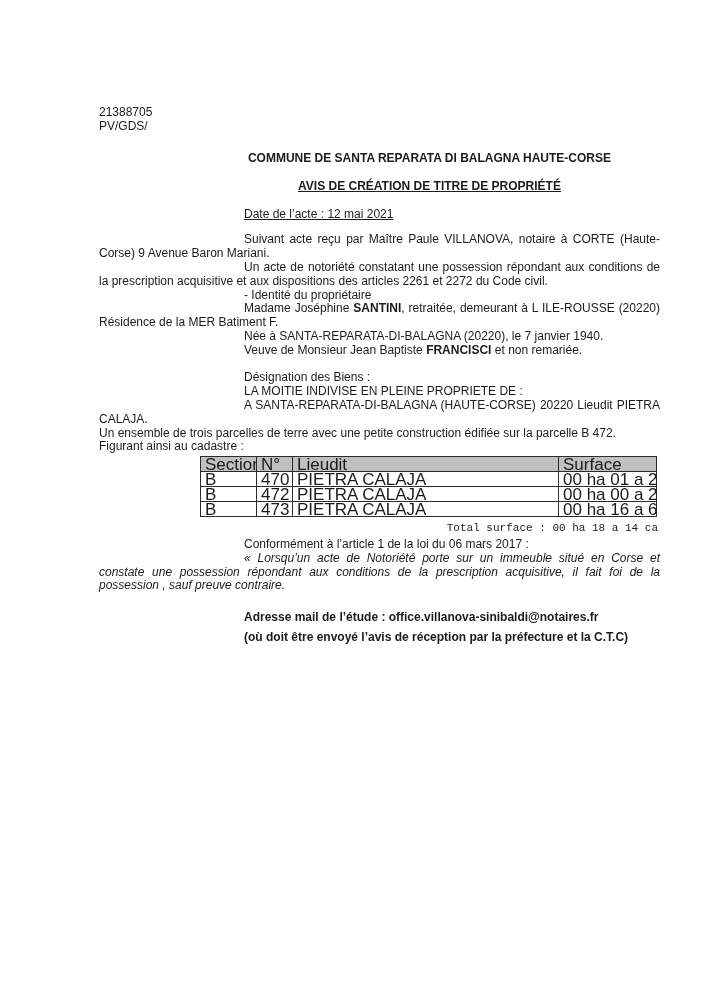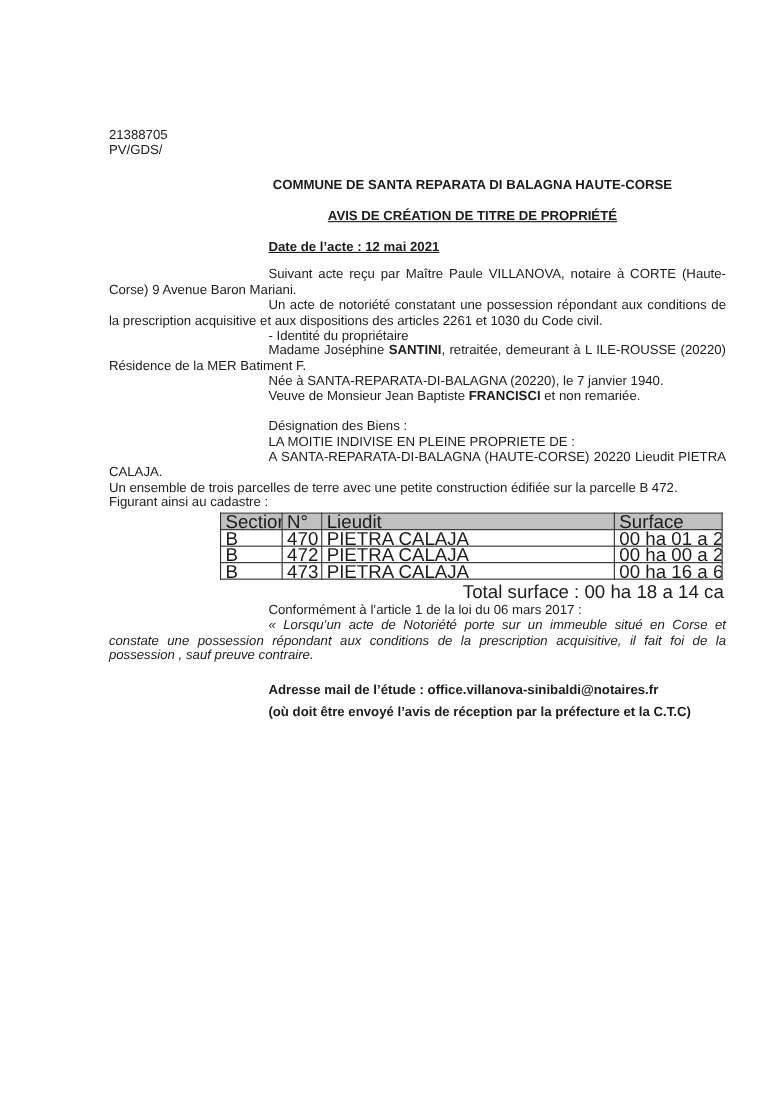--- a/index.html
+++ b/index.html
@@ -6,29 +6,29 @@
   .page {
     position:relative;
     width:709px; height:1004px;
     background:#ffffff;
     font-family:"Liberation Sans", sans-serif;
     font-size:12px;
     line-height:13.8px;
     color:#1b1b1b;
     overflow:hidden;
   }
-  .content { position:absolute; left:99px; top:116px; width:561px; }
+  .content { position:absolute; left:99px; top:106px; width:561px; }
 
   .ref-block p { margin:0; }
 
   .titles { text-align:center; padding-left:100px; }
   .doc-title    { font-weight:bold; margin:18px 0 0 0; }
   .doc-subtitle { font-weight:bold; text-decoration:underline; margin:14.5px 0 0 0; }
 
-  .date-line { font-weight:bold; text-decoration:underline; margin:14.5px 0 0 145px; }
+  .date-line { font-weight:normal; text-decoration:underline; margin:14.5px 0 0 145px; }
 
   .paras { margin-top:11.5px; }
   .para { margin:0; text-align:justify; text-indent:145px; }
   .para.noindent { text-indent:0; }
   .para.gap-above { margin-top:13.8px; }
   .para.bold { font-weight:normal; }
   .para.italic { font-style:italic; }
 
   .cadastre {
     margin:2px 0 0 101px;
@@ -47,22 +47,22 @@
     font-weight:normal;
     white-space:nowrap;
     overflow:hidden;
   }
   .cadastre thead th { background:#c0c0c0; }
 
   .total-line {
     margin:5px 16px 0 0;
     width:559px;
     text-align:right;
-    font-family:Liberation Sans, sans-serif;
-    font-size:17px;
+    font-family:Liberation Mono, monospace;
+    font-size:11px;
   }
 
   .loi-intro { margin-top:2px; }
 
   .footer-block {
     margin:15px 0 0 145px;
     font-weight:bold;
     line-height:19.5px;
   }
   .footer-block p { margin:0; }
@@ -80,21 +80,21 @@
 
     <div class="titles">
       <div class="doc-title">COMMUNE DE SANTA REPARATA DI BALAGNA HAUTE-CORSE</div>
       <div class="doc-subtitle">AVIS DE CRÉATION DE TITRE DE PROPRIÉTÉ</div>
     </div>
 
     <div class="date-line">Date de l’acte : 12 mai 2021</div>
 
     <div class="paras">
       <p class="para">Suivant acte reçu par Maître Paule VILLANOVA, notaire à CORTE (Haute-Corse) 9 Avenue Baron Mariani.</p>
-      <p class="para">Un acte de notoriété constatant une possession répondant aux conditions de la prescription acquisitive et aux dispositions des articles 2261 et 1030 du Code civil.</p>
+      <p class="para">Un acte de notoriété constatant une possession répondant aux conditions de la prescription acquisitive et aux dispositions des articles 2261 et 2272 du Code civil.</p>
       <p class="para">- Identité du propriétaire</p>
       <p class="para"><span>Madame Joséphine </span><b>SANTINI</b><span>, retraitée, demeurant à L ILE-ROUSSE (20220) Résidence de la MER Batiment F.</span></p>
       <p class="para">Née à SANTA-REPARATA-DI-BALAGNA (20220), le 7 janvier 1940.</p>
       <p class="para"><span>Veuve de Monsieur Jean Baptiste </span><b>FRANCISCI</b><span> et non remariée.</span></p>
       <p class="para gap-above">Désignation des Biens :</p>
       <p class="para bold">LA MOITIE INDIVISE EN PLEINE PROPRIETE DE :</p>
       <p class="para">A SANTA-REPARATA-DI-BALAGNA (HAUTE-CORSE) 20220 Lieudit PIETRA CALAJA.</p>
       <p class="para noindent">Un ensemble de trois parcelles de terre avec une petite construction édifiée sur la parcelle B 472.</p>
       <p class="para noindent">Figurant ainsi au cadastre :</p>
     </div>

